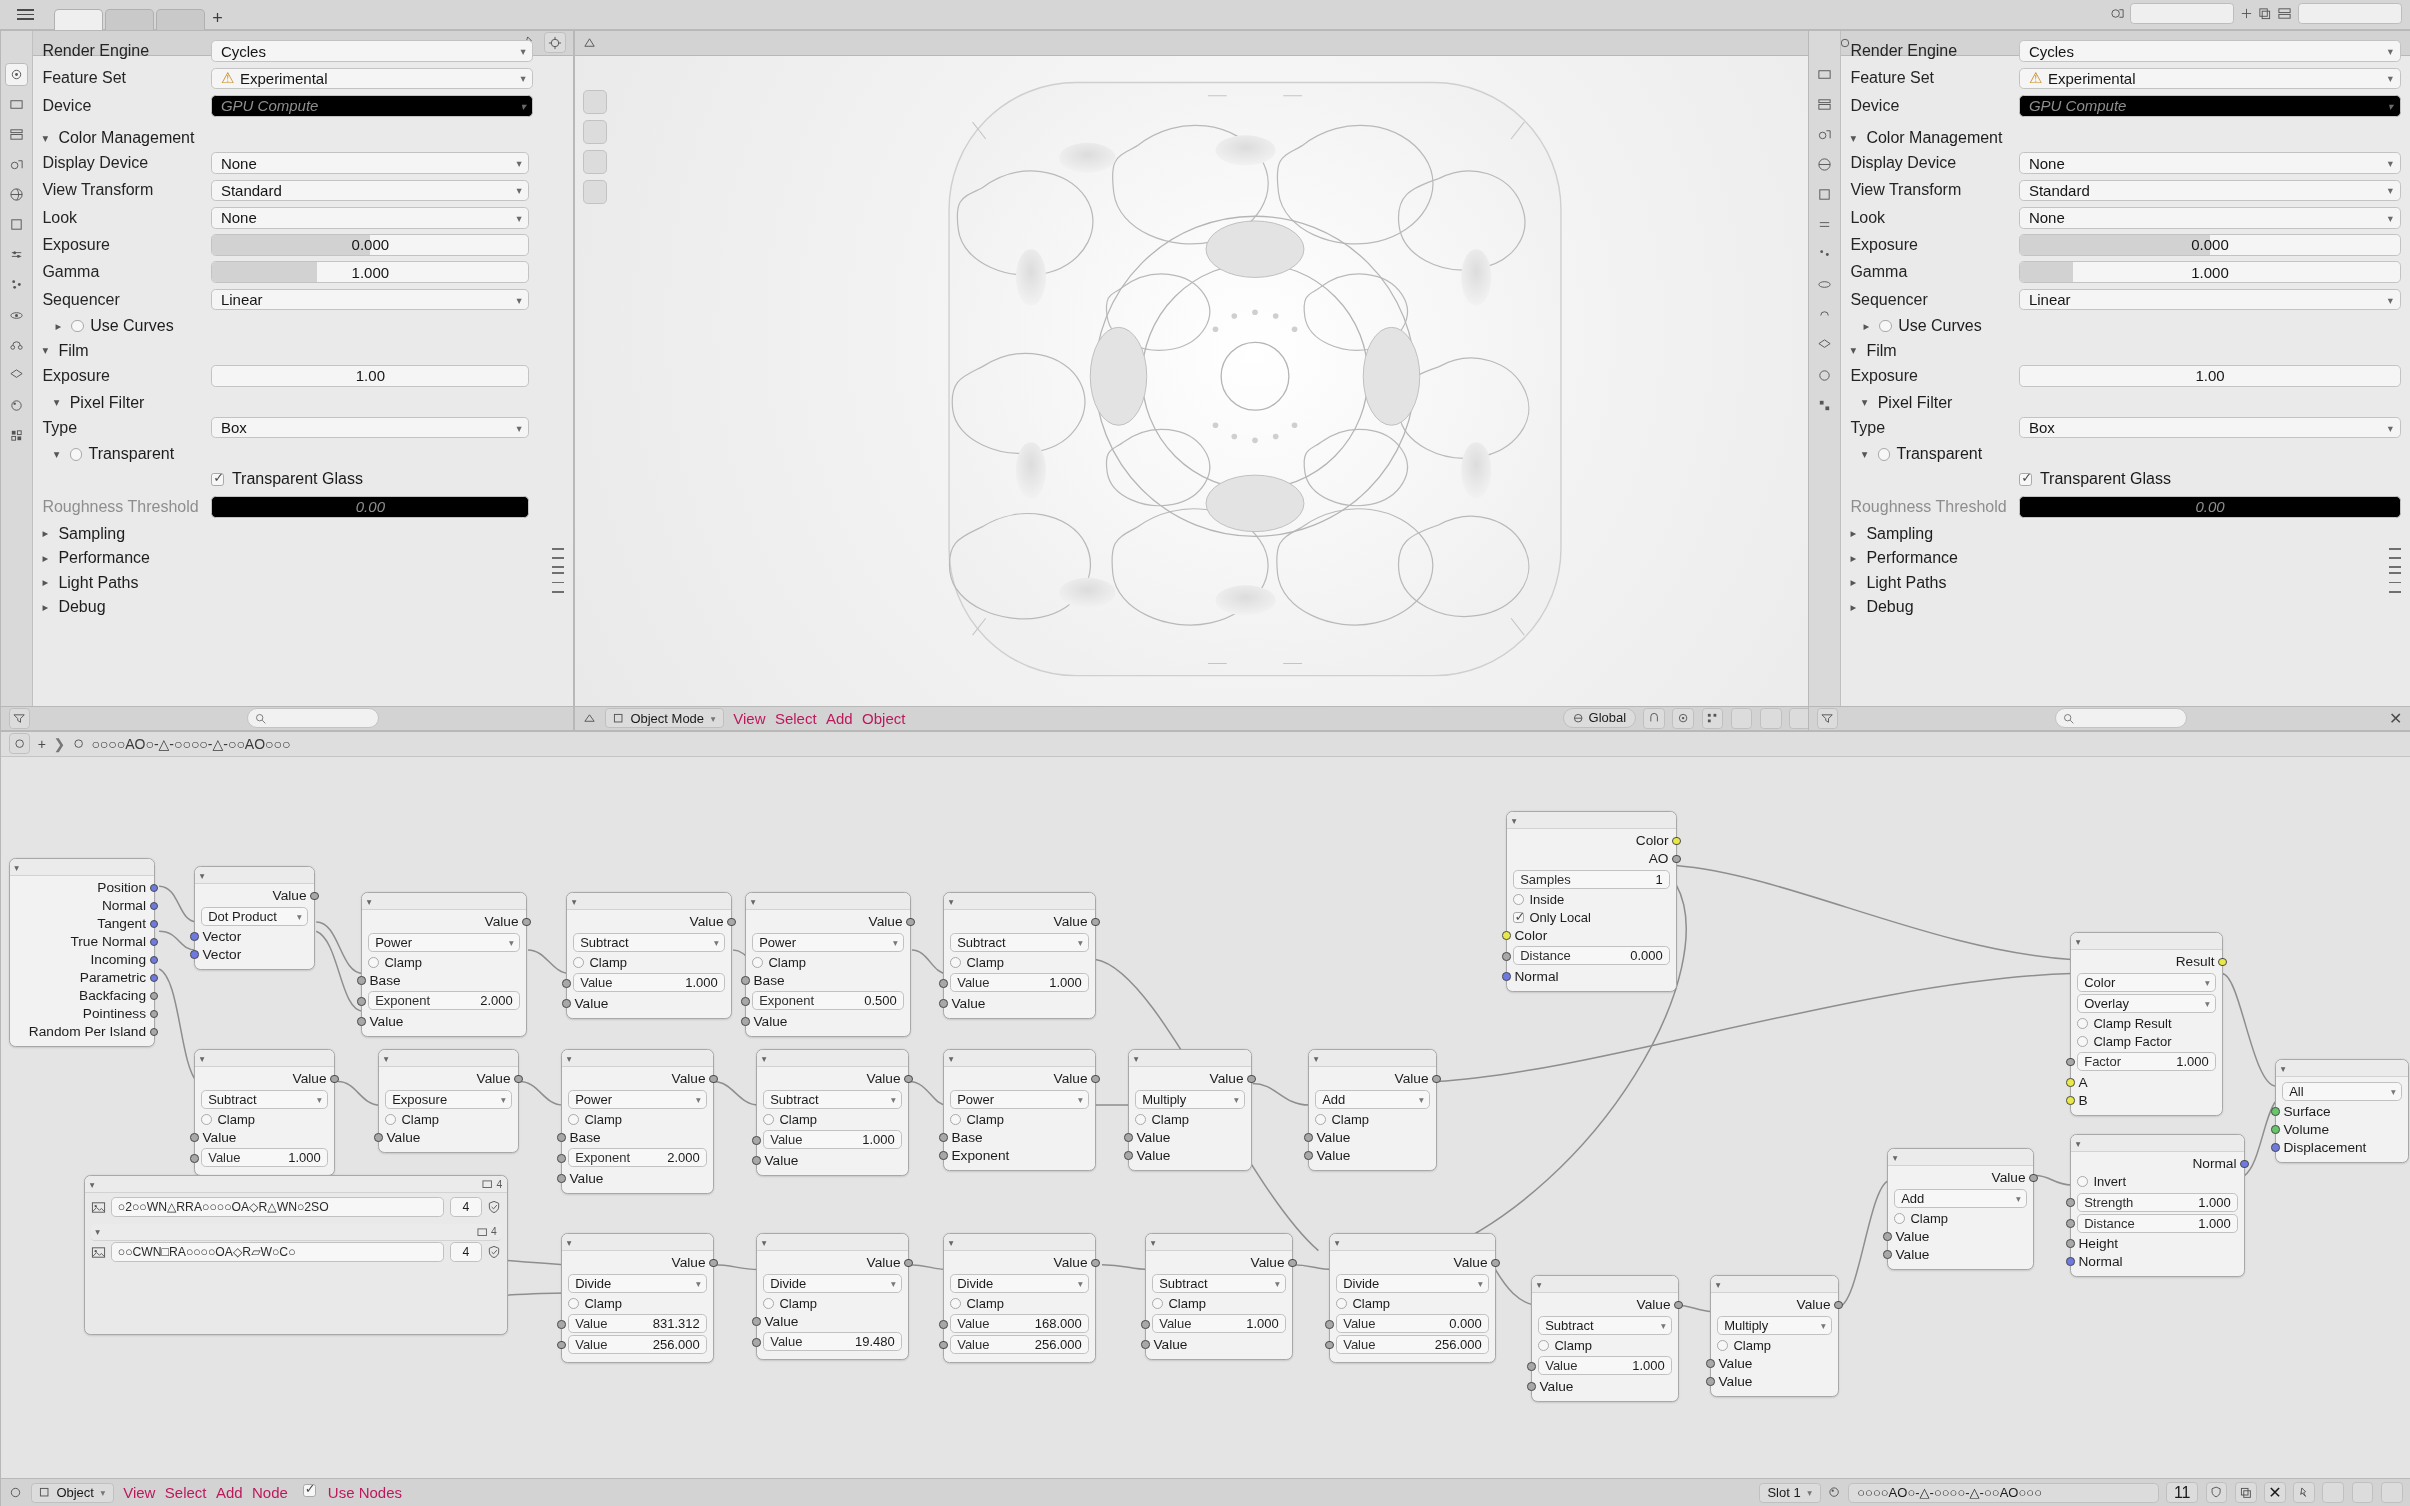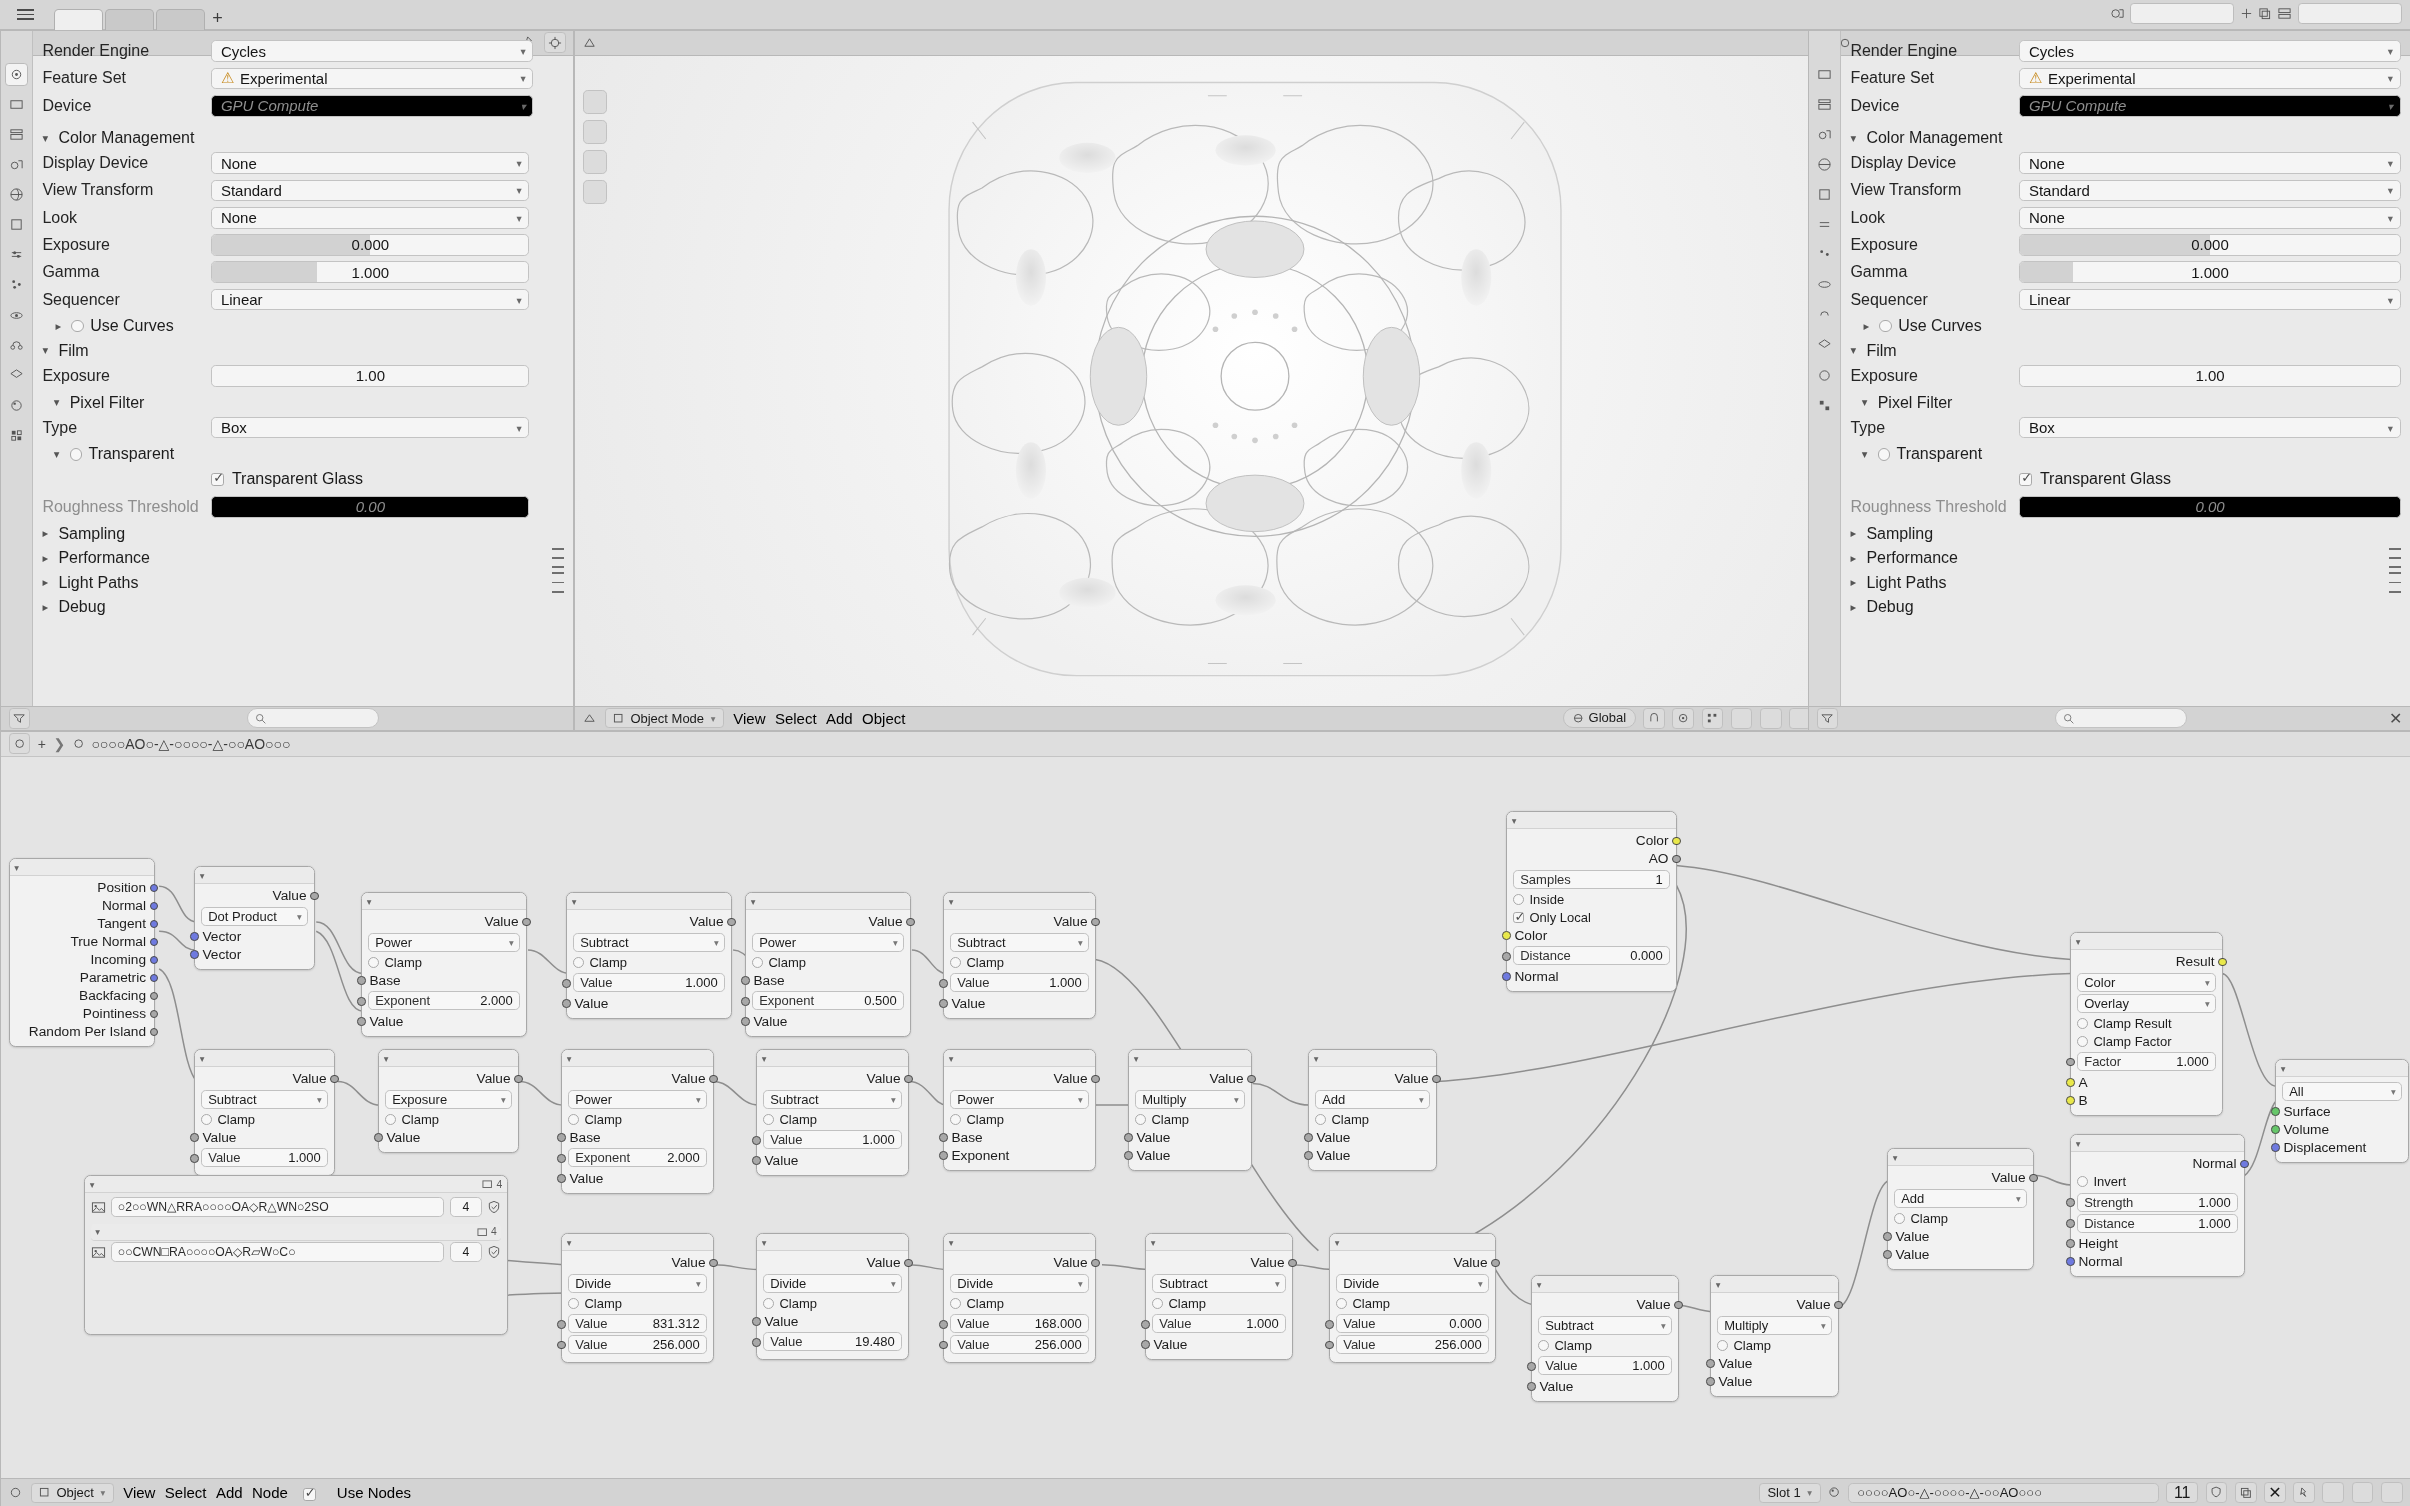--- a/index.html
+++ b/index.html
@@ -117,21 +117,21 @@
             display:flex; align-items:center; justify-content:center; font-size:12.2px;}
   .badge { display:flex; align-items:center; gap:3.8px; font-size:10.4px; color:#5b5b5b; }
   svg.links { position:absolute; inset:0; width:100%; height:100%; pointer-events:none; }
   svg.links path { fill:none; stroke:#8e8e8e; stroke-width:1.6; }
 
   .statusright { margin-left:auto; display:flex; align-items:center; gap:7.5px; }
   .pill { height:20px; background:#dcdcdc; border:0.9px solid #c0c0c0; border-radius:10.4px; display:flex; align-items:center; gap:5.6px; padding:0 8.5px; font-size:13px;}
   .sqbtn { width:21.7px; height:21px; background:#dcdcdc; border:0.9px solid #c0c0c0; border-radius:3.8px; display:flex; align-items:center; justify-content:center; }
   .searchbox { width:132px; height:20px; background:#f1f1f1; border:0.9px solid #c3c3c3; border-radius:10.4px; display:flex; align-items:center; gap:5.6px; padding:0 7.5px; font-size:12.2px; color:#888;}
   .dropdown { height:20px; background:#dcdcdc; border:0.9px solid #c0c0c0; border-radius:3.8px; display:flex; align-items:center; gap:6.6px; padding:0 7.5px; font-size:13px;}
-  .menulbl { font-size:15px; color:#000000; }
+  .menulbl { font-size:15px; color:#be185d; }
 </style>
 </head>
 <body>
 
 <div class="topbar">
   <div class="hamburger">
       <i></i>
       <i></i>
       <i></i>
     </div>
@@ -1741,21 +1741,21 @@
             <rect x="1.5" y="1.5" width="8" height="8" fill="none" stroke="#555"></rect>
           </svg>
         </span>
       <span>Object</span>
       <span style="color:#777;font-size:9.4px">▾</span>
     </div>
     <span class="menulbl">View</span>
     <span class="menulbl">Select</span>
     <span class="menulbl">Add</span>
     <span class="menulbl">Node</span>
-    <span style="display:flex;align-items:flex-end;gap:21px;margin-left:5.6px">
+    <span style="display:flex;align-items:flex-start;gap:12px;margin-left:5.6px">
       <span class="chk on"></span>
       <span class="menulbl">Use Nodes</span>
     </span>
     <div style="margin-left:auto; display:flex; align-items:center; gap:7.5px;">
       <div class="dropdown">
         <span>Slot 1</span>
         <span style="color:#777;font-size:9.4px">▾</span>
       </div>
       <span class="icn">
           <svg width="12.2" height="12.2" viewBox="0 0 13 13">

